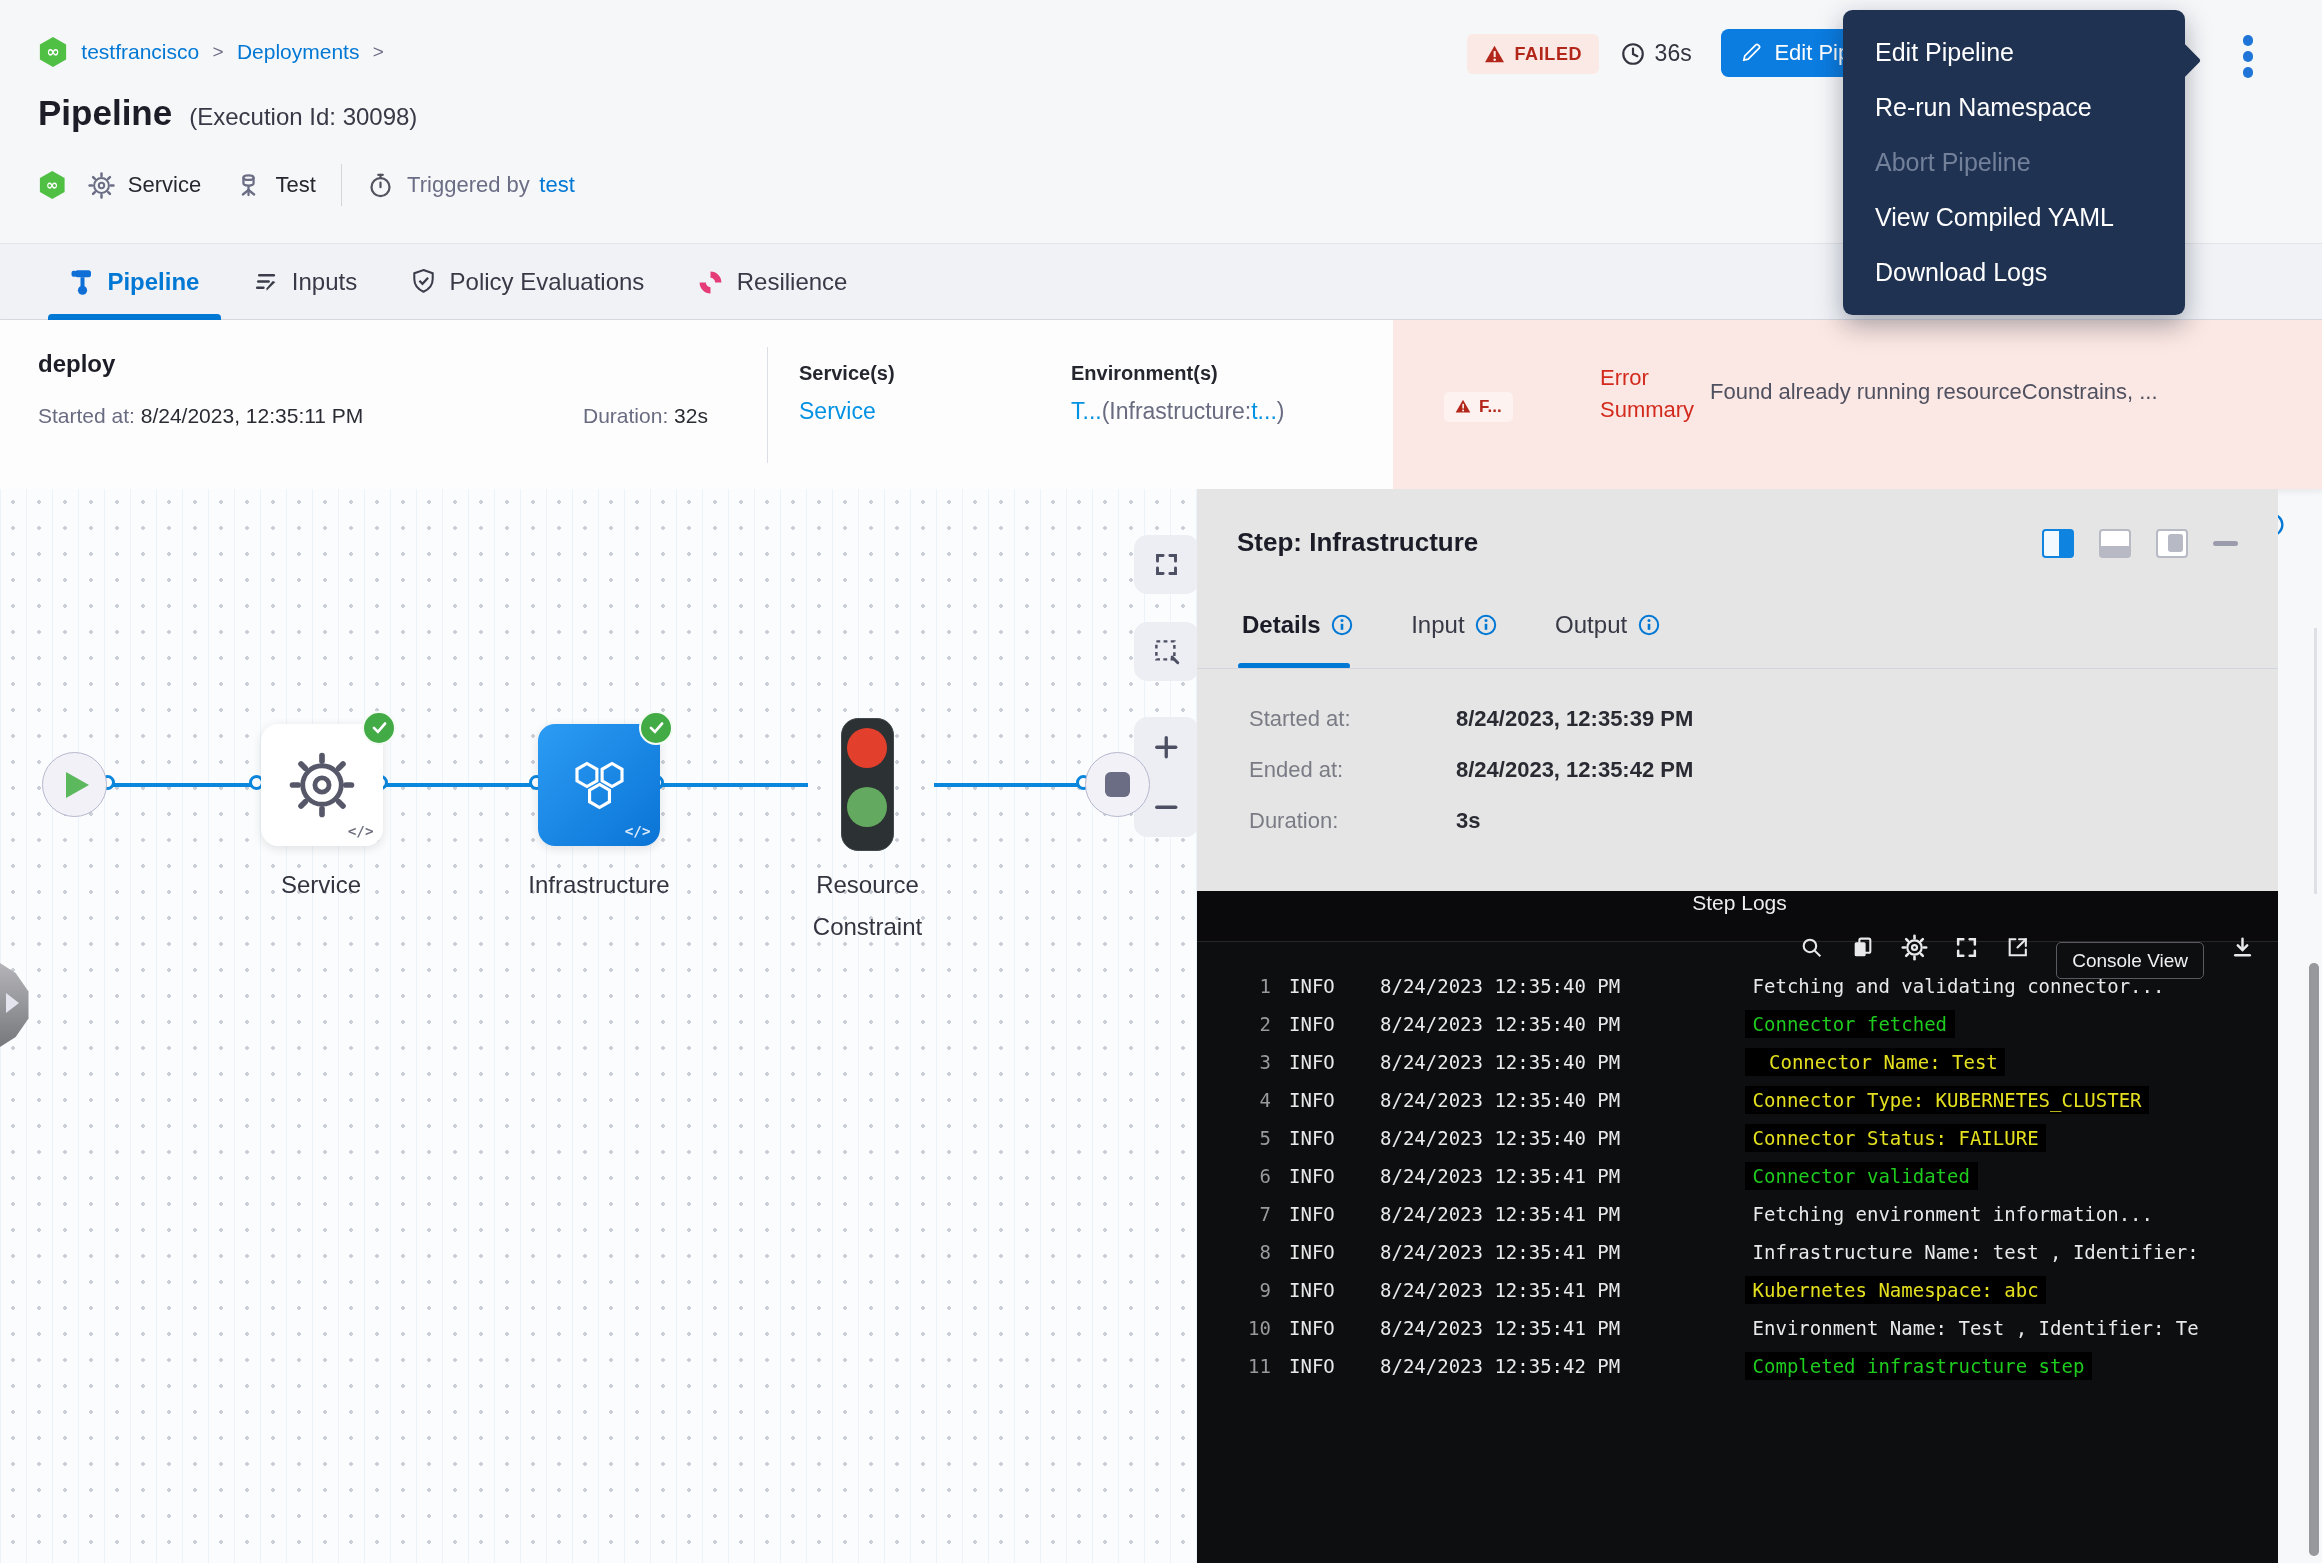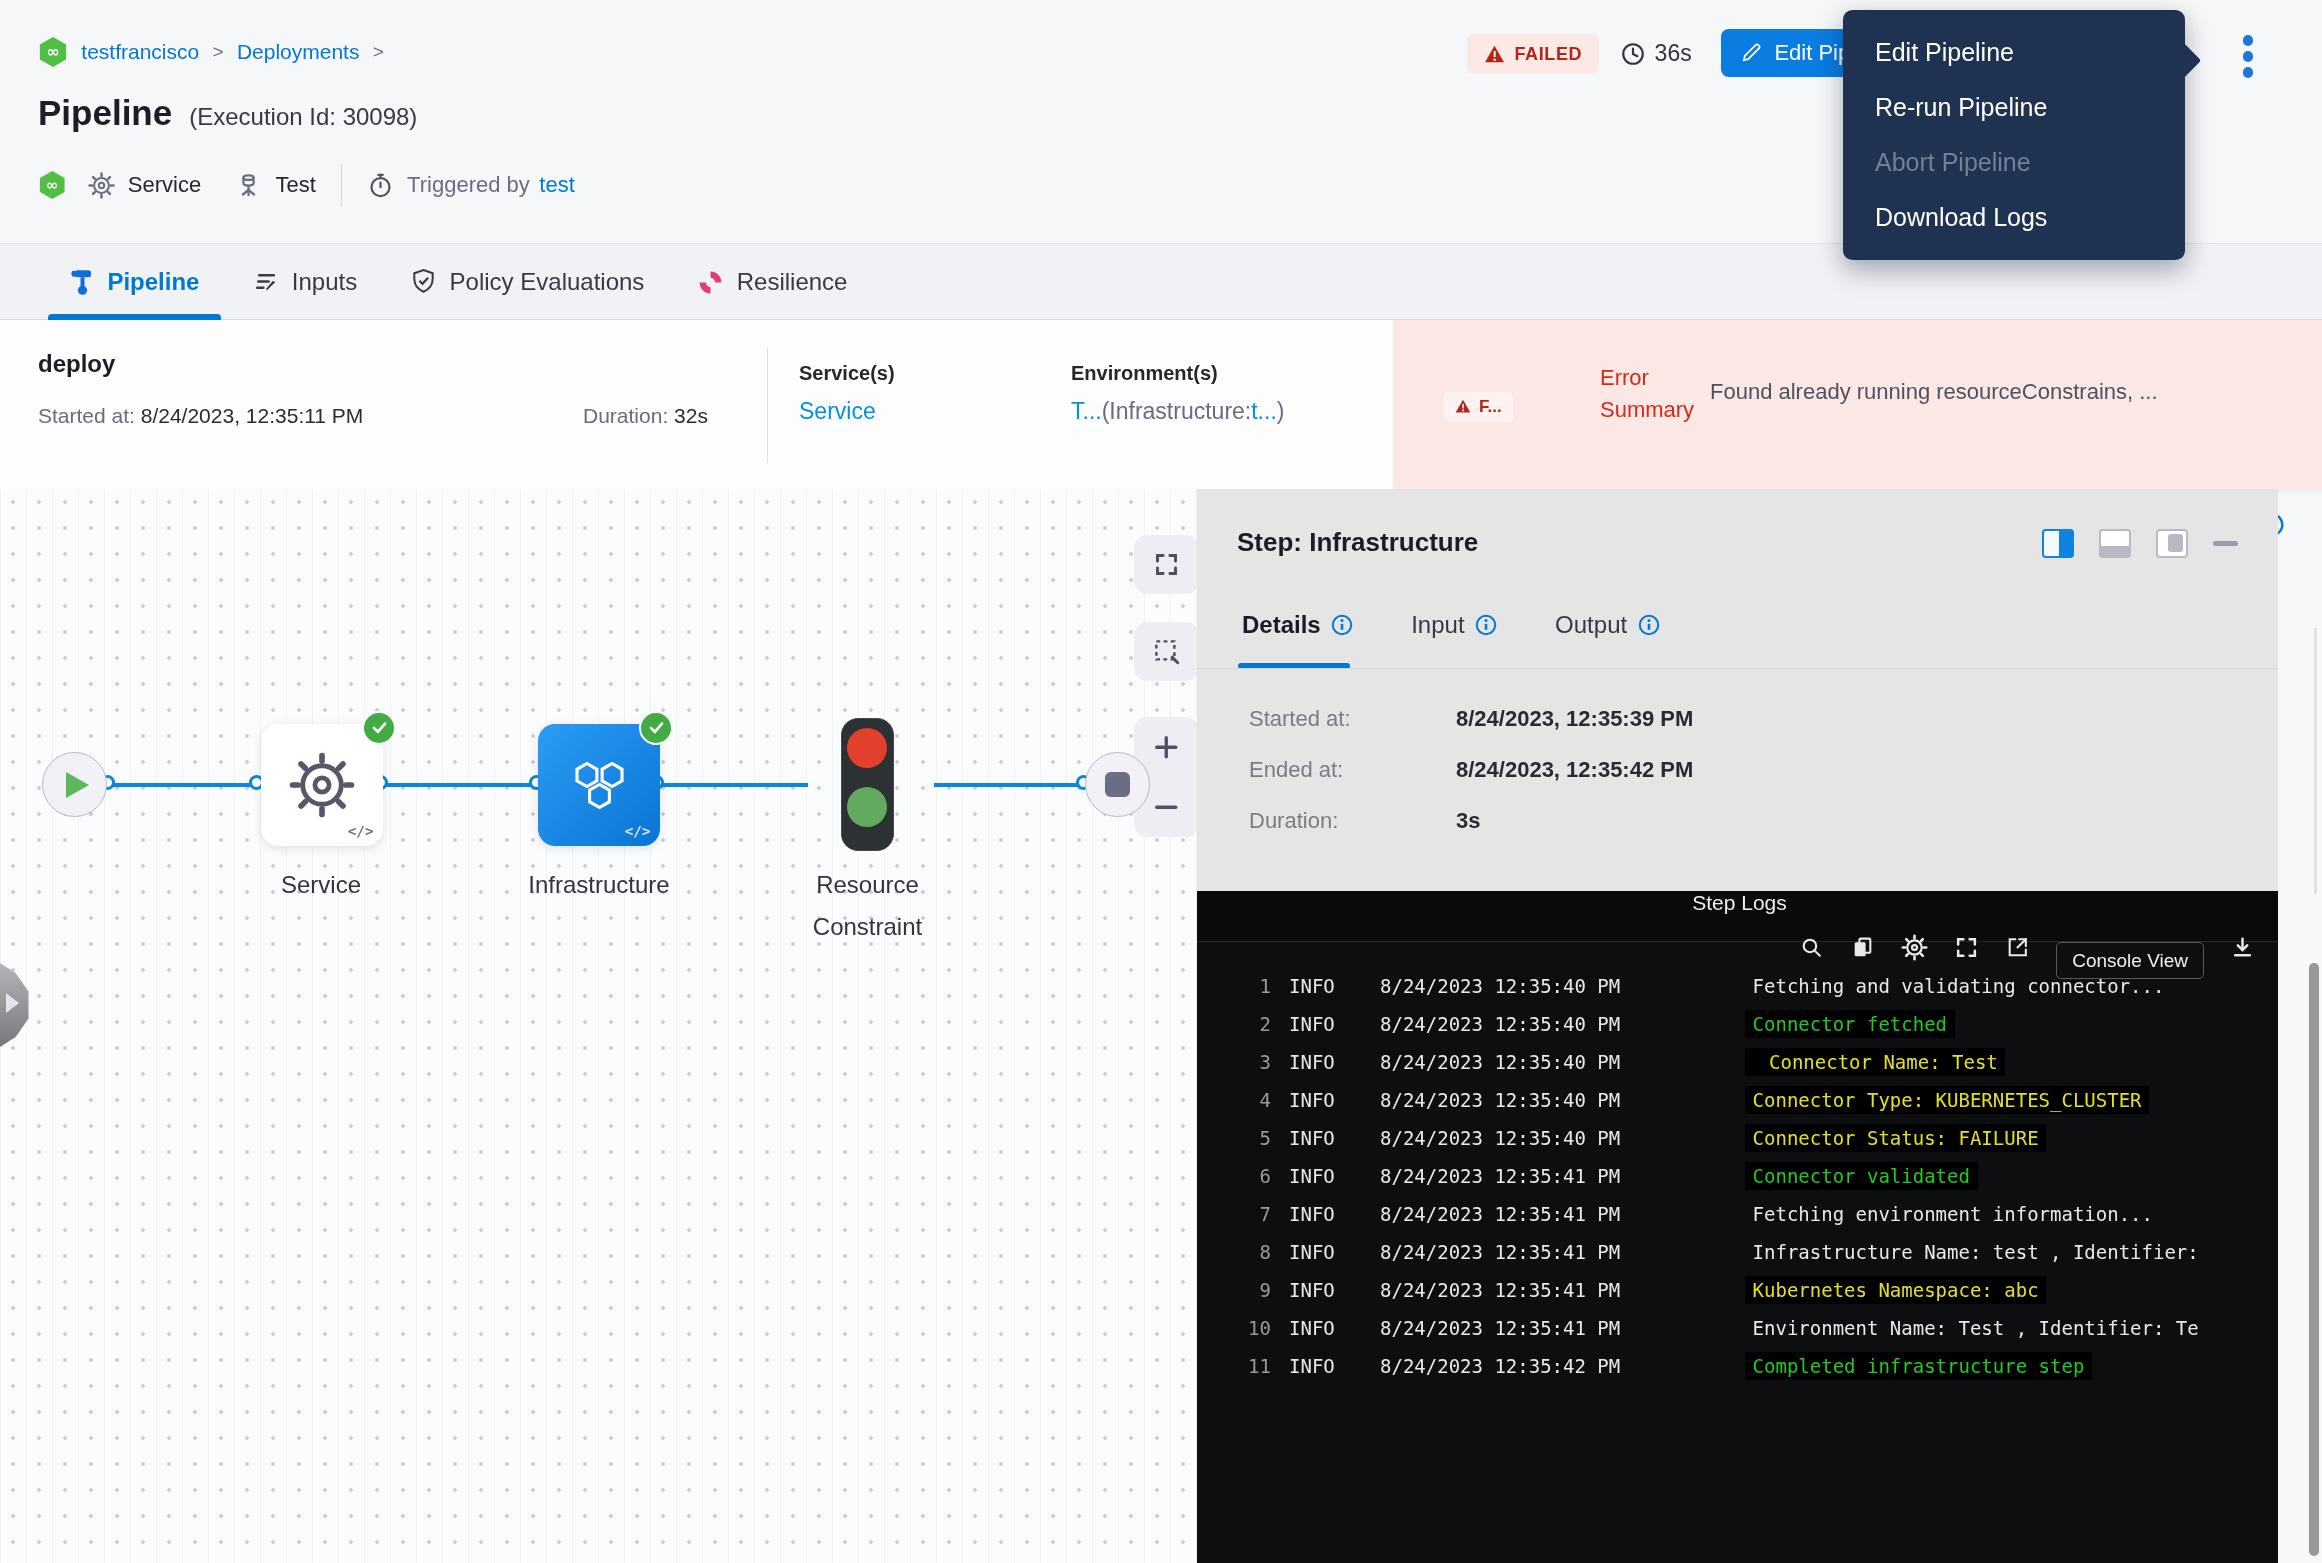--- a/index.html
+++ b/index.html
@@ -654,19 +654,20 @@
           </div>
       </div>
     </div>
   </div>
 
   <div class="panel-scroll-track"></div>
   <div class="panel-scroll-thumb"></div>
 
   <div class="menu">
     <div class="menu-item">Edit Pipeline</div>
-    <div class="menu-item">Re-run Pipeline</div>
+    <div class="menu-item">Re-run Namespace</div>
     <div class="menu-item disabled">Abort Pipeline</div>
+    <div class="menu-item">View Compiled YAML</div>
     <div class="menu-item">Download Logs</div>
   </div>
 
 </div>
 
 
 </body></html>

